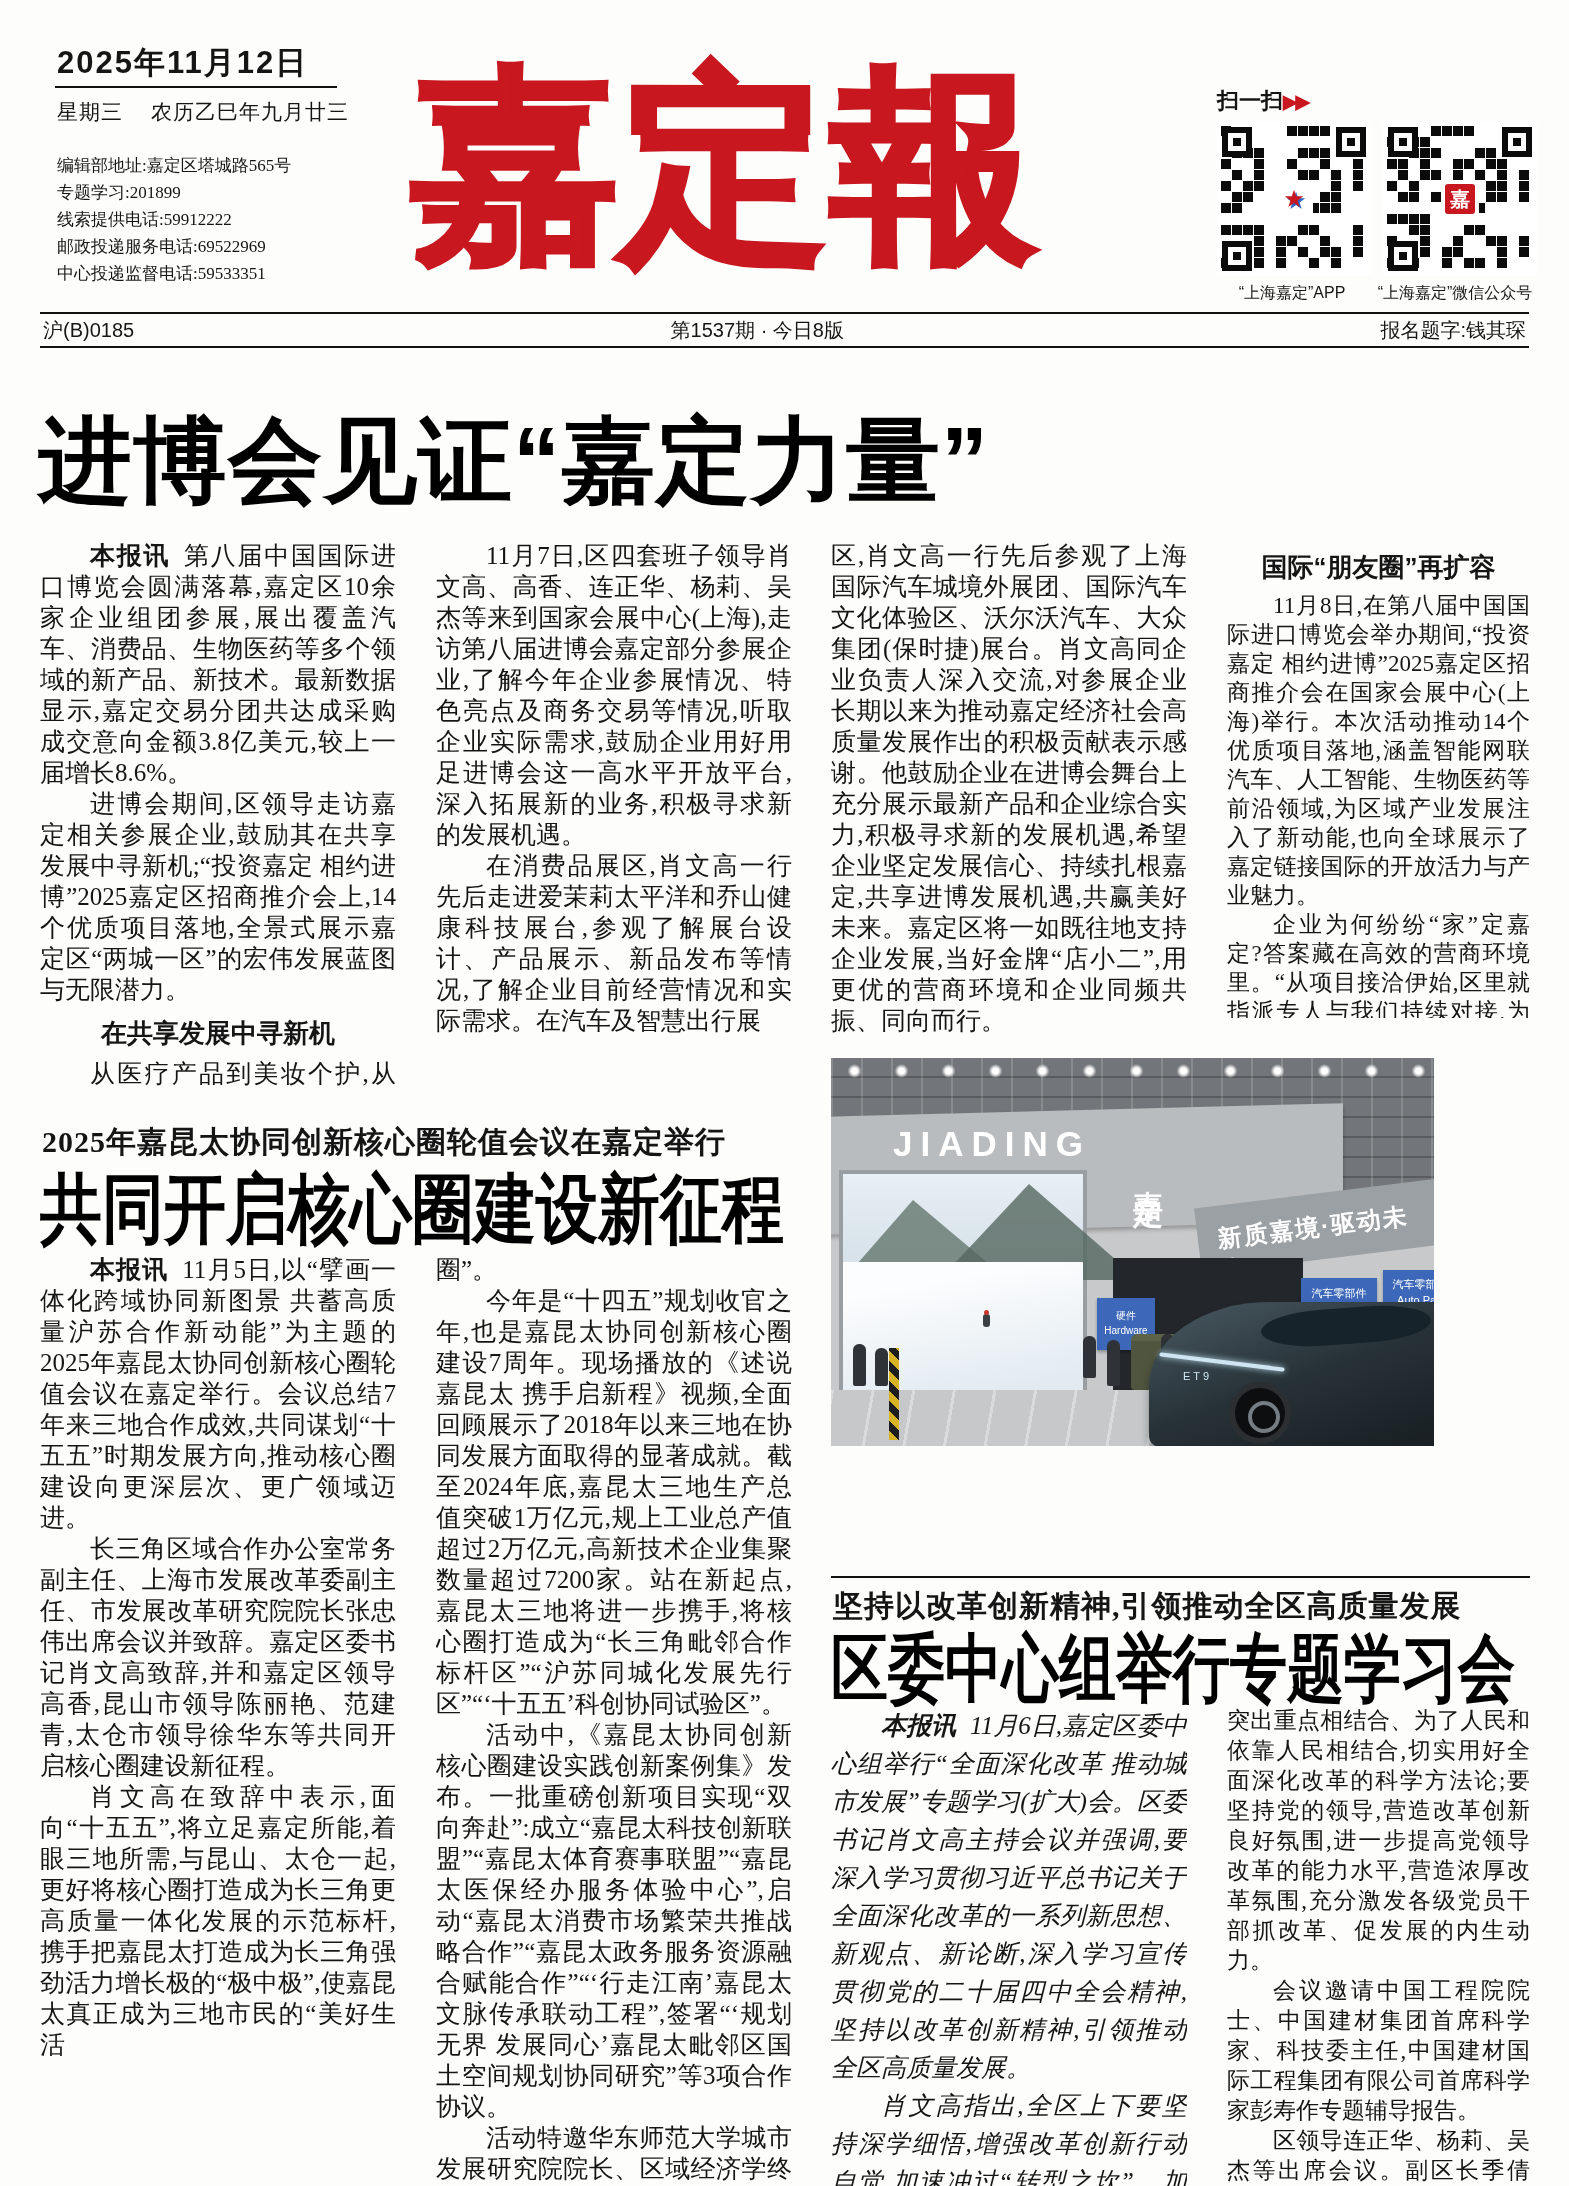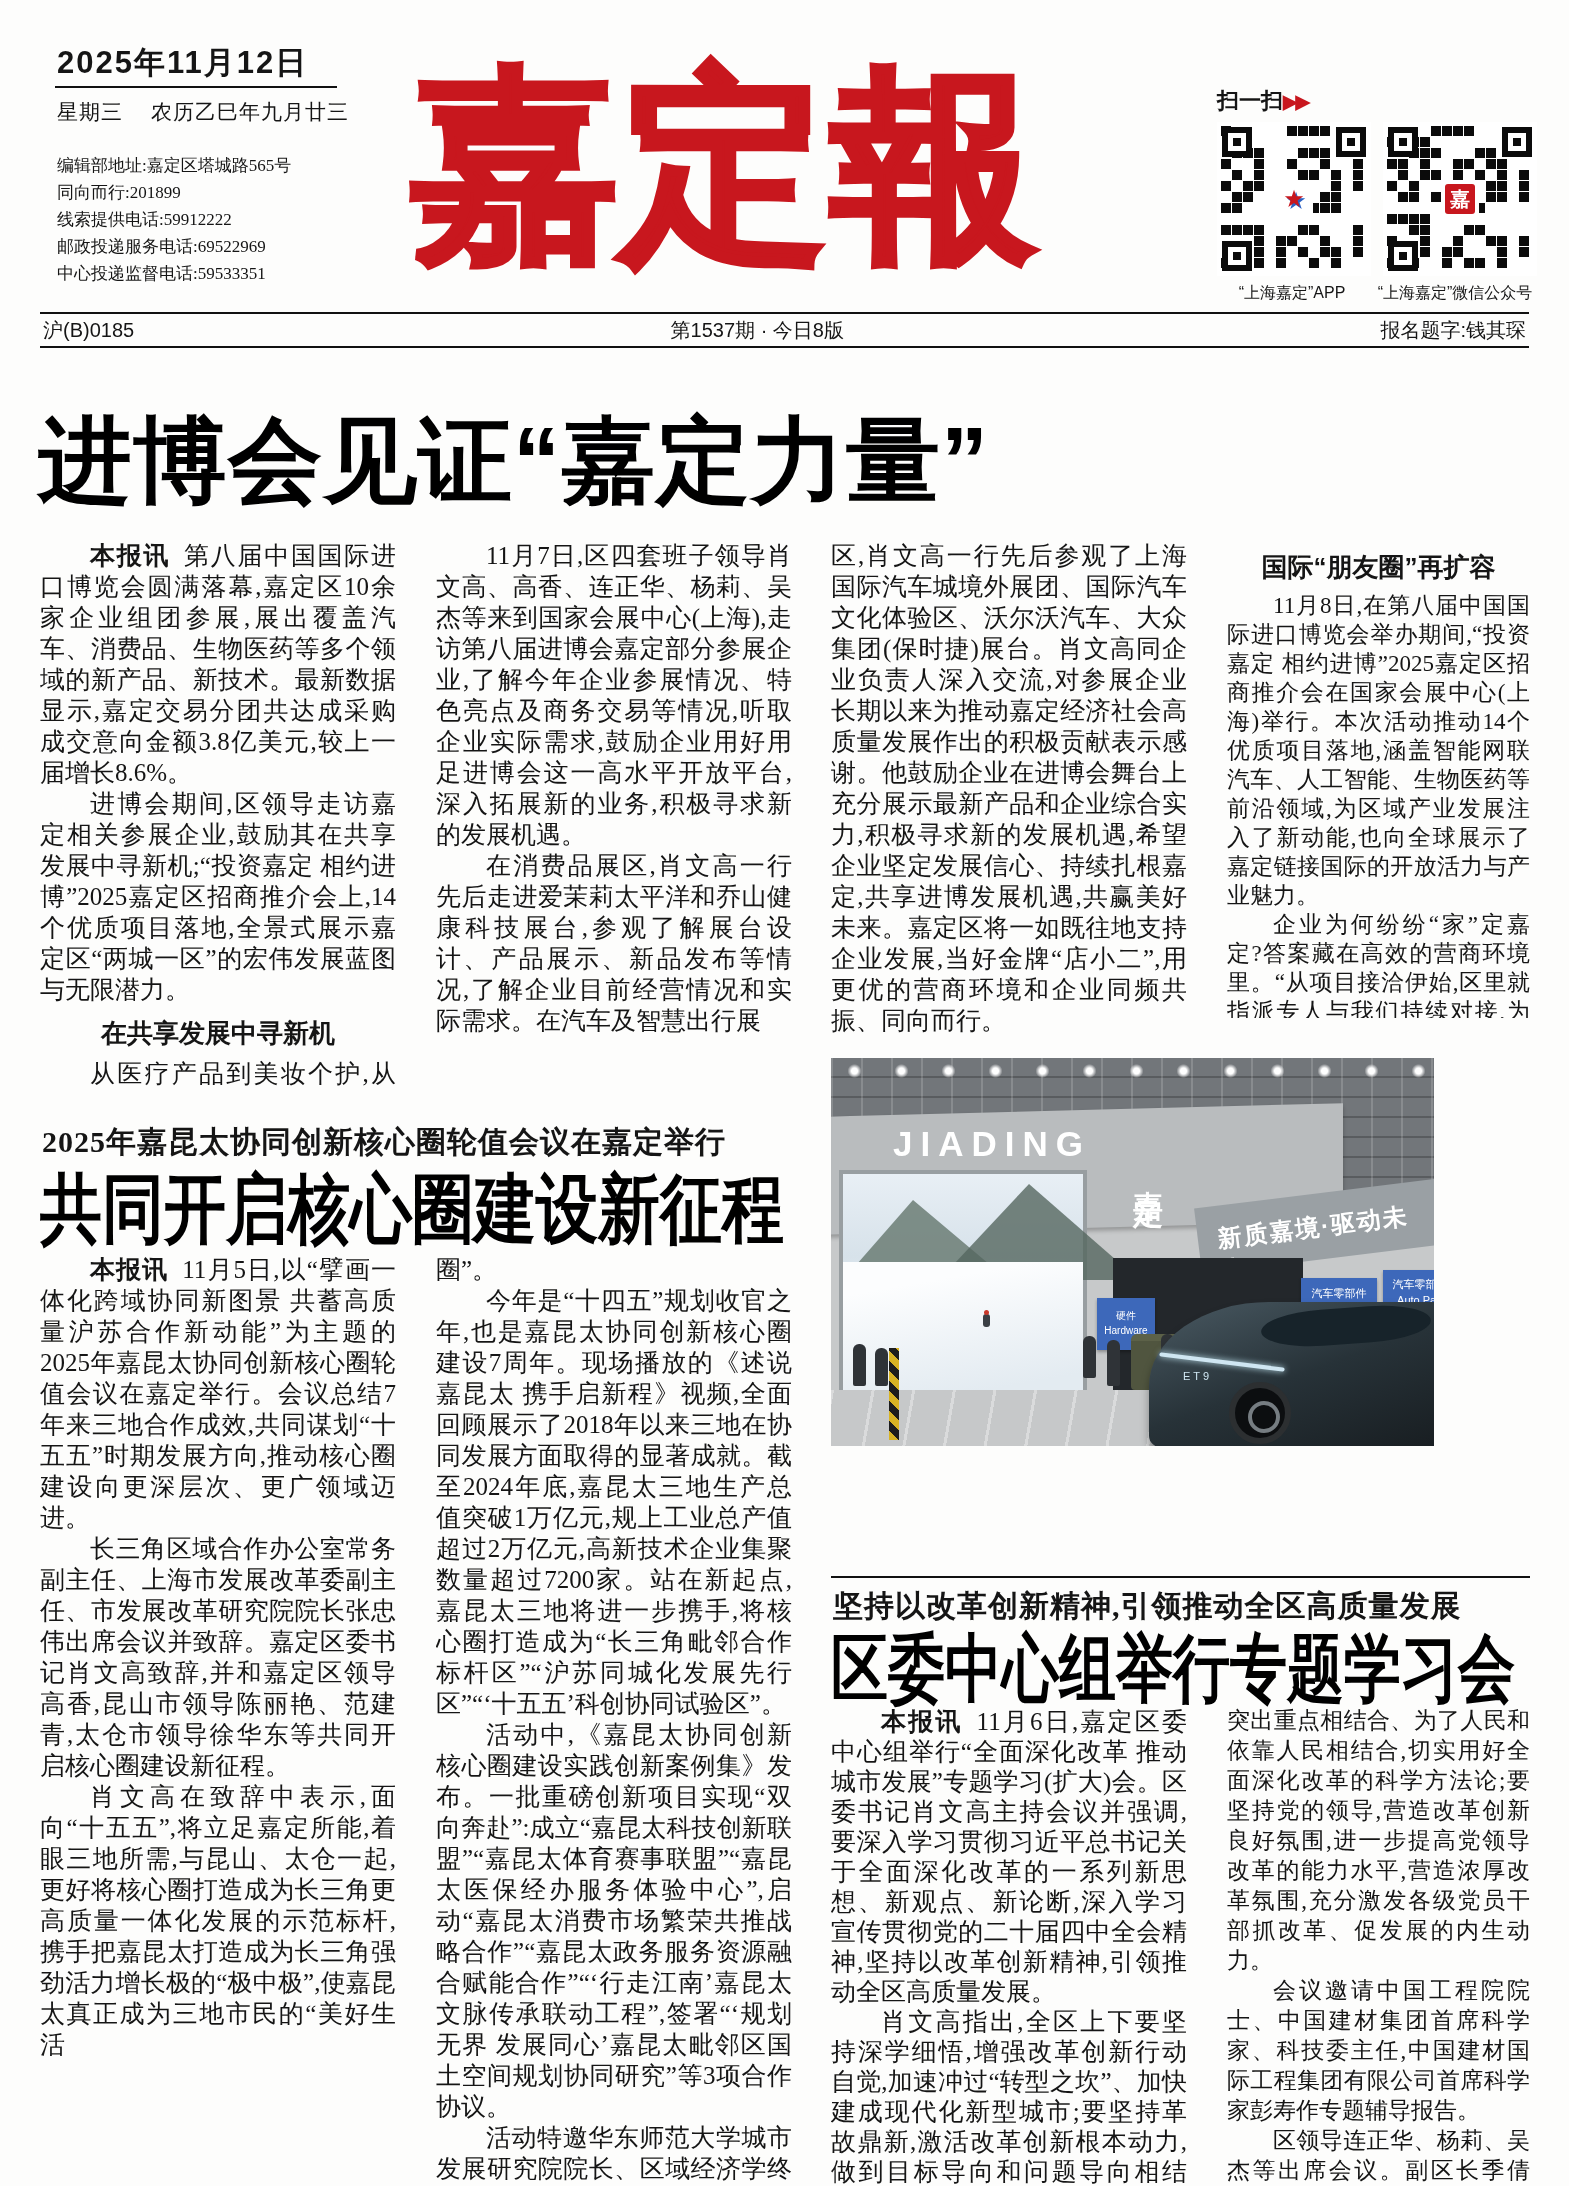--- a/index.html
+++ b/index.html
@@ -59,21 +59,21 @@
   .inhead{font-family:"Liberation Sans",sans-serif;font-weight:bold;text-align:center;font-size:26px;
           padding:13px 0 9px;text-indent:0 !important;}
   .credit{float:right;font-family:"Liberation Sans",sans-serif;font-size:23px;}
   .credit b{font-size:25px;}
   .a1c1{left:40px;top:540px;width:356px;height:550px;}
   .a1c2{left:436px;top:540px;width:356px;height:560px;}
   .a1c3{left:831px;top:540px;width:356px;height:498px;}
   .a1c4{left:1227px;top:540px;width:303px;height:478px;font-size:23px;line-height:29px;}
   .a2c1{left:40px;top:1254px;width:356px;height:932px;}
   .a2c2{left:436px;top:1254px;width:356px;height:932px;}
-  .a3c1{left:831px;top:1706px;width:356px;height:480px;line-height:30px;}
+  .a3c1{left:831px;top:1706px;width:356px;height:480px;line-height:38px;font-style:italic;}
   .a3c2{left:1227px;top:1706px;width:303px;height:480px;font-size:23px;line-height:30px;}
 
   
   .photo{left:831px;top:1058px;width:603px;height:388px;background:#c7c9ca;overflow:hidden;}
   .photo *{position:absolute;}
   .ph-ceiling{left:0;top:0;width:699px;height:160px;background:#72767a;
      background-image:repeating-linear-gradient(90deg,rgba(255,255,255,.16) 0 2px,transparent 2px 30px),
                       repeating-linear-gradient(0deg,rgba(0,0,0,.22) 0 2px,transparent 2px 20px);}
   .ph-lights{left:0;top:2px;width:699px;height:26px;
      background-image:radial-gradient(circle,#fff 3px,rgba(255,255,255,0) 7px);background-size:47px 22px;}
@@ -137,21 +137,21 @@
 
 <div class="page">
 
   <div class="abs hdr-date">2025年11月12日</div>
   <div class="abs hdr-rule"></div>
   <div class="abs hdr-week">
     <span>星期三</span><span>农历乙巳年九月廿三</span>
   </div>
   <div class="abs hdr-contacts">
     <div>编辑部地址:嘉定区塔城路565号</div>
-    <div>同向而行:201899</div>
+    <div>专题学习:201899</div>
     <div>线索提供电话:59912222</div>
     <div>邮政投递服务电话:69522969</div>
     <div>中心投递监督电话:59533351</div>
   </div>
 
   <div class="abs masthead">嘉定報</div>
 
   <div class="abs scan">
     <span>扫一扫</span><i>▶▶</i>
   </div>

